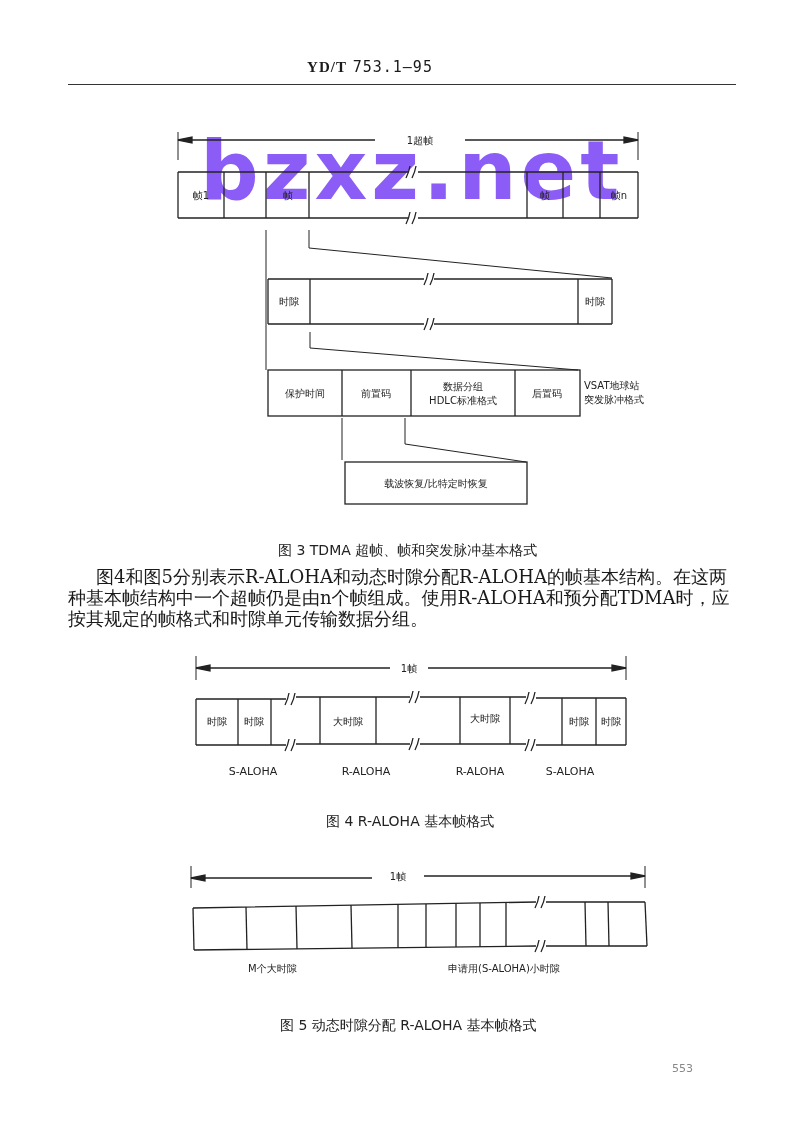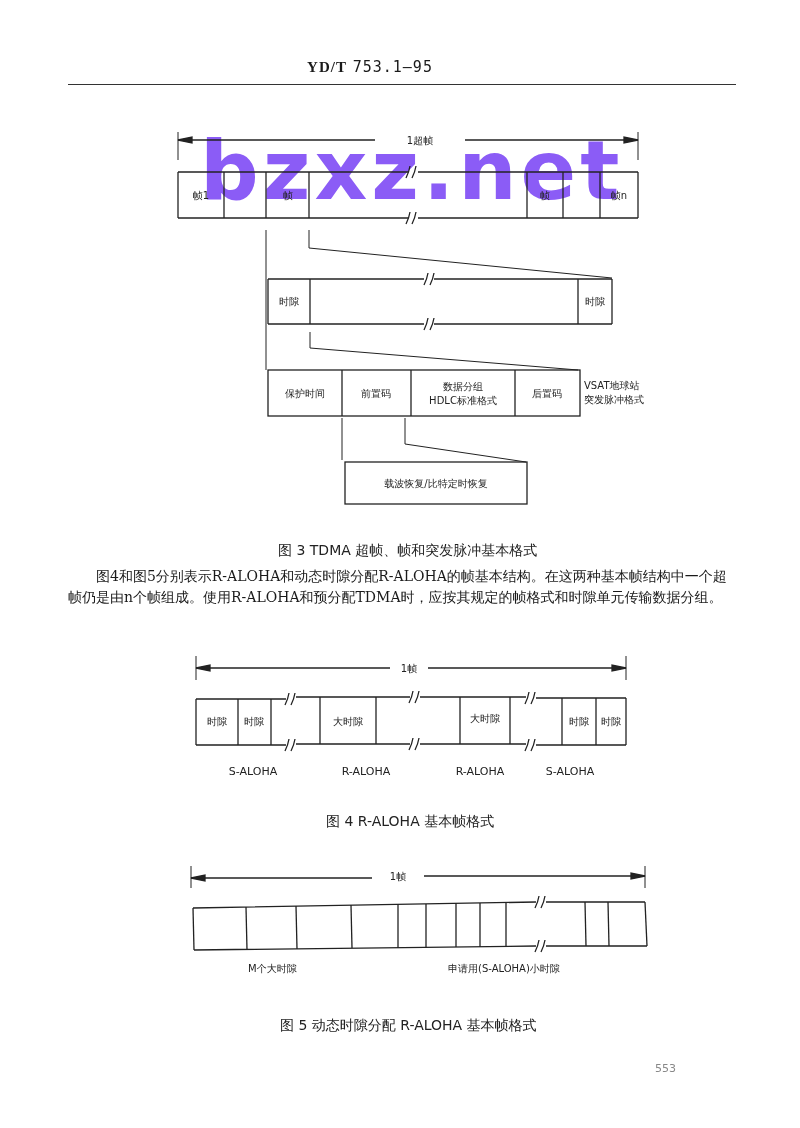--- a/index.html
+++ b/index.html
@@ -6,22 +6,22 @@
   body{width:800px;height:1128px;position:relative;overflow:hidden;color:#1a1a1a;font-family:"DejaVu Serif","Liberation Serif",serif;}
   .abs{position:absolute;}
   .header{left:0;top:58px;width:740px;text-align:center;font-size:15px;letter-spacing:1px;}
   .header .b{font-weight:bold;font-family:"Liberation Serif",serif;}
   .header .n{font-family:"DejaVu Sans Mono",monospace;}
   .rule{left:68px;top:84px;width:668px;height:0;border-top:1.5px solid #333;}
   .watermark{left:200px;top:130px;font-family:"DejaVu Sans",sans-serif;font-weight:bold;font-size:82px;color:#8b5cf6;letter-spacing:4px;line-height:1;}
   svg{position:absolute;left:0;top:0;}
   .t{font-family:"DejaVu Sans",sans-serif;fill:#222;}
   .cap{font-size:14px;}
-  .para{left:68px;top:566px;width:672px;font-size:14px;line-height:21px;text-indent:28px;}
-  .pageno{left:655px;top:1062px;font-size:11px;color:#888;font-family:"DejaVu Sans",sans-serif;}
+  .para{left:68px;top:566px;width:672px;font-size:18px;line-height:21px;text-indent:28px;}
+  .pageno{left:672px;top:1062px;font-size:11px;color:#888;font-family:"DejaVu Sans",sans-serif;}
 </style>
 </head>
 <body>
 
 <div class="abs header">
   <span class="b">YD/T</span>
   <span class="n">753.1—95</span>
 </div>
 <div class="abs rule"></div>
 

